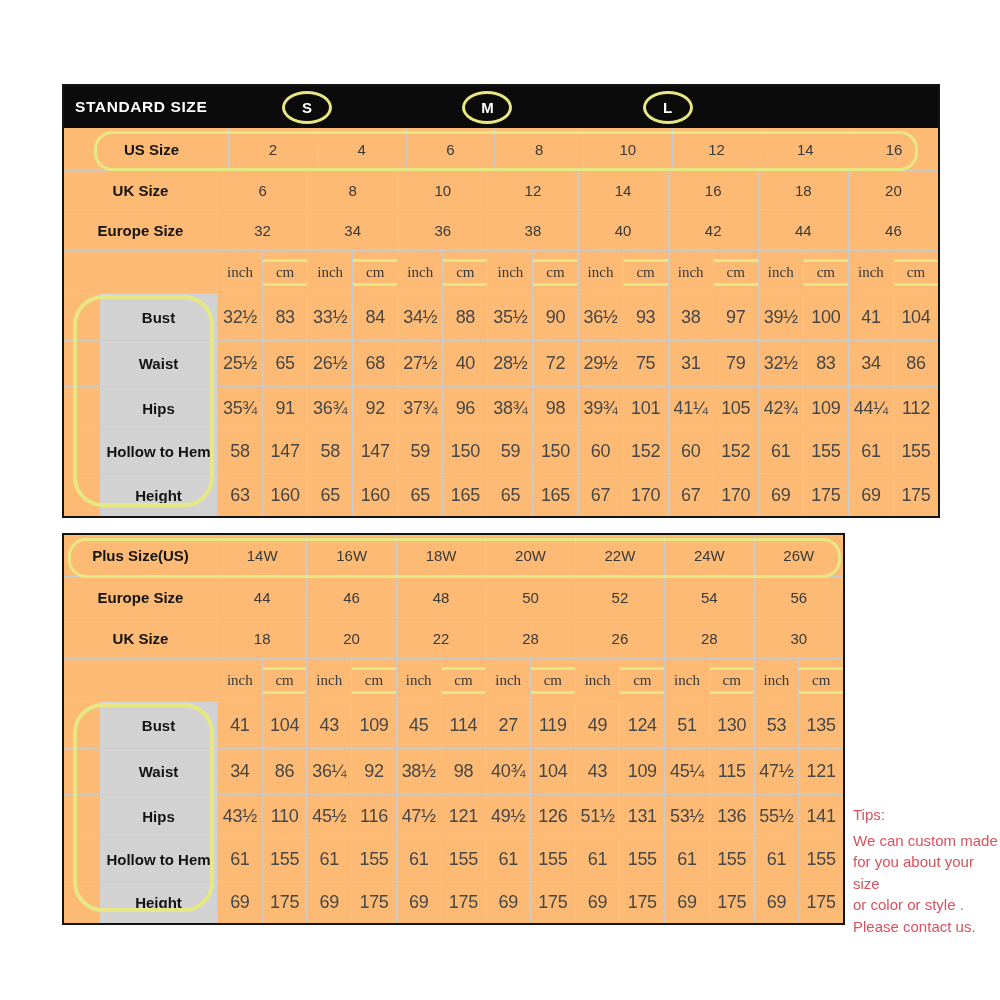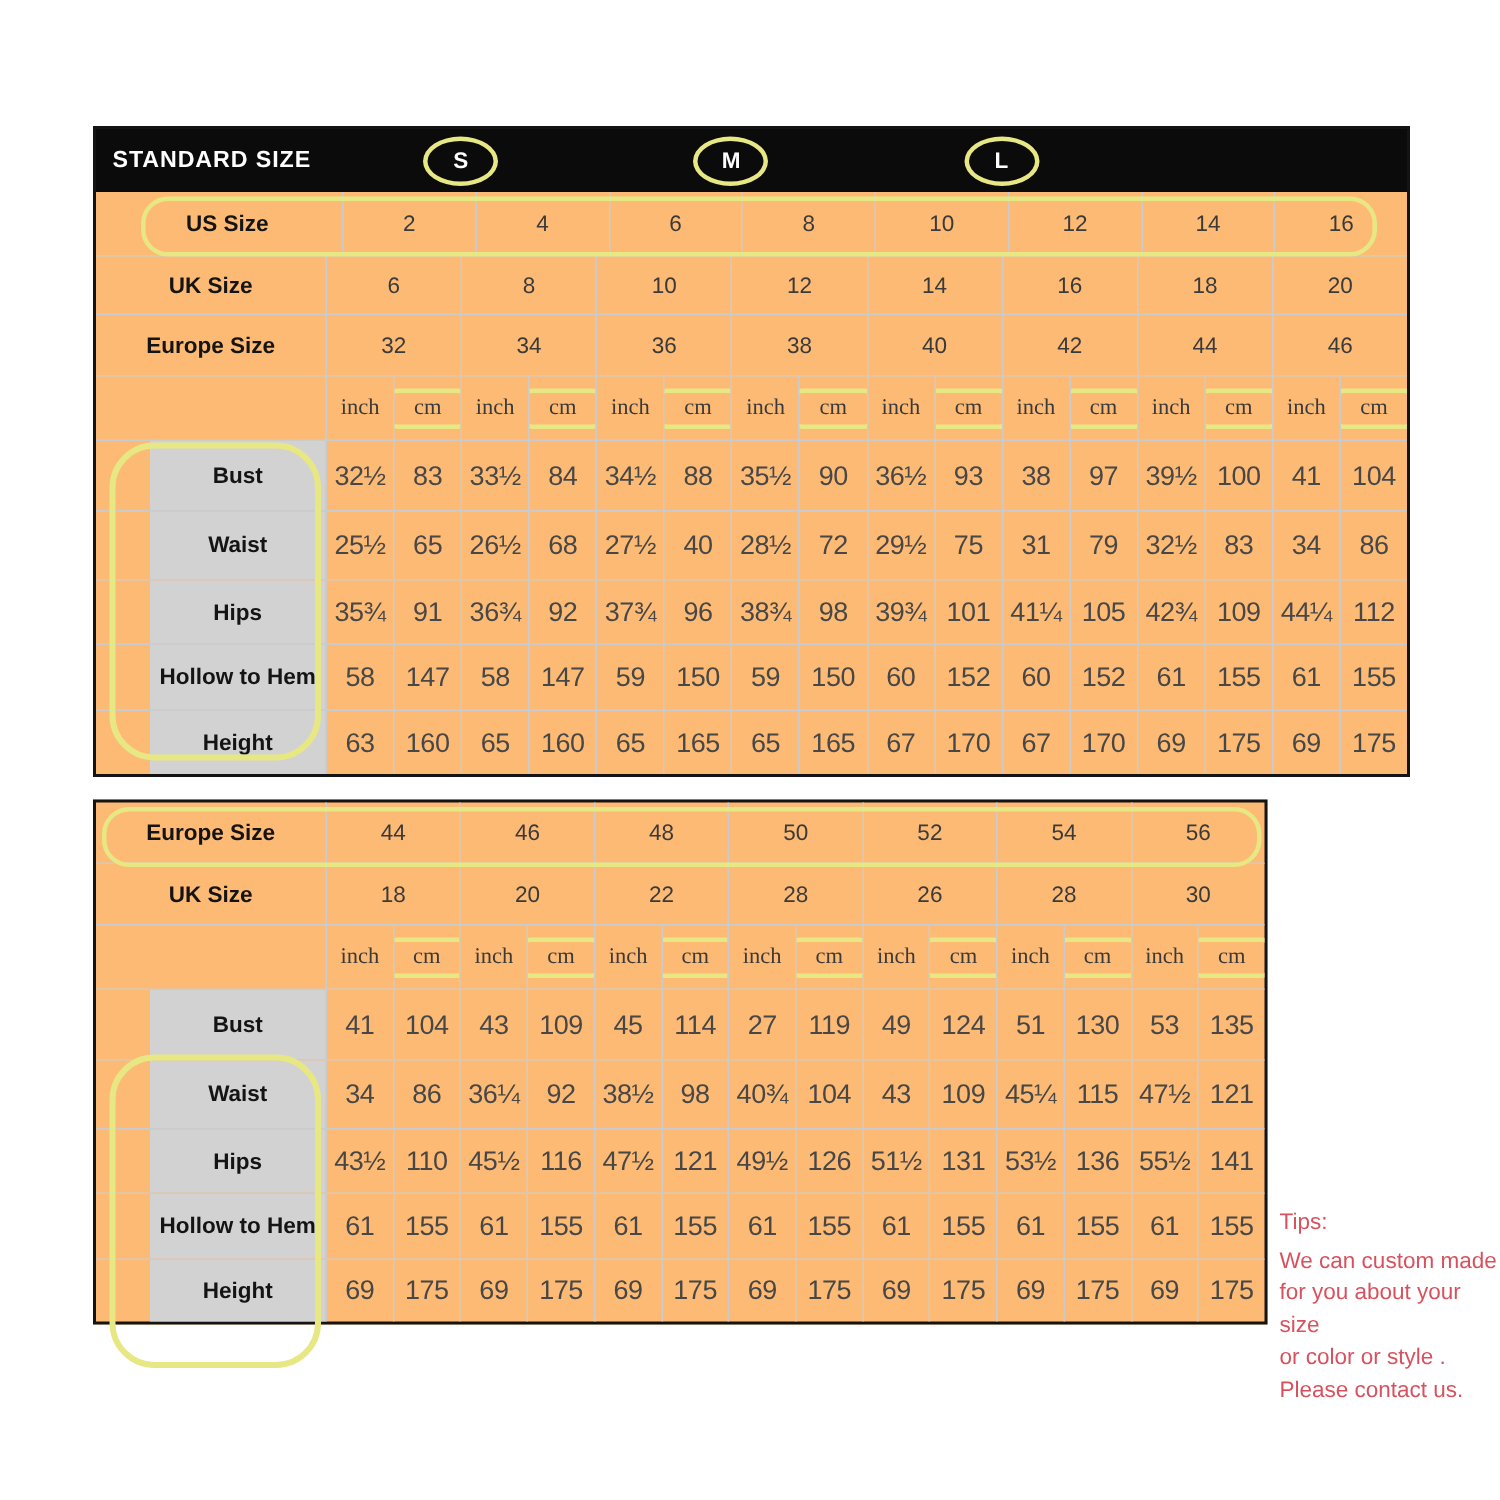--- a/index.html
+++ b/index.html
@@ -224,20 +224,30 @@
           <div class="c mv">69</div>
           <div class="c mv">175</div>
         </div>
       </div>
     <div class="ov ov-us"></div>
     <div class="ring ring-standard"></div>
   </section>
 
   <section class="tbl tbl-plus" id="plus-table">
     <div class="rows">
+        <div class="row" style="height: 41px; grid-template-columns: var(--labelw) repeat(7, 1fr);">
+          <div class="c lab">Plus Size(US)</div>
+          <div class="c sz">14W</div>
+          <div class="c sz">16W</div>
+          <div class="c sz">18W</div>
+          <div class="c sz">20W</div>
+          <div class="c sz">22W</div>
+          <div class="c sz">24W</div>
+          <div class="c sz">26W</div>
+        </div>
         <div class="row" style="height: 40px; grid-template-columns: var(--labelw) repeat(7, 1fr);">
           <div class="c lab">Europe Size</div>
           <div class="c sz">44</div>
           <div class="c sz">46</div>
           <div class="c sz">48</div>
           <div class="c sz">50</div>
           <div class="c sz">52</div>
           <div class="c sz">54</div>
           <div class="c sz">56</div>
         </div>

